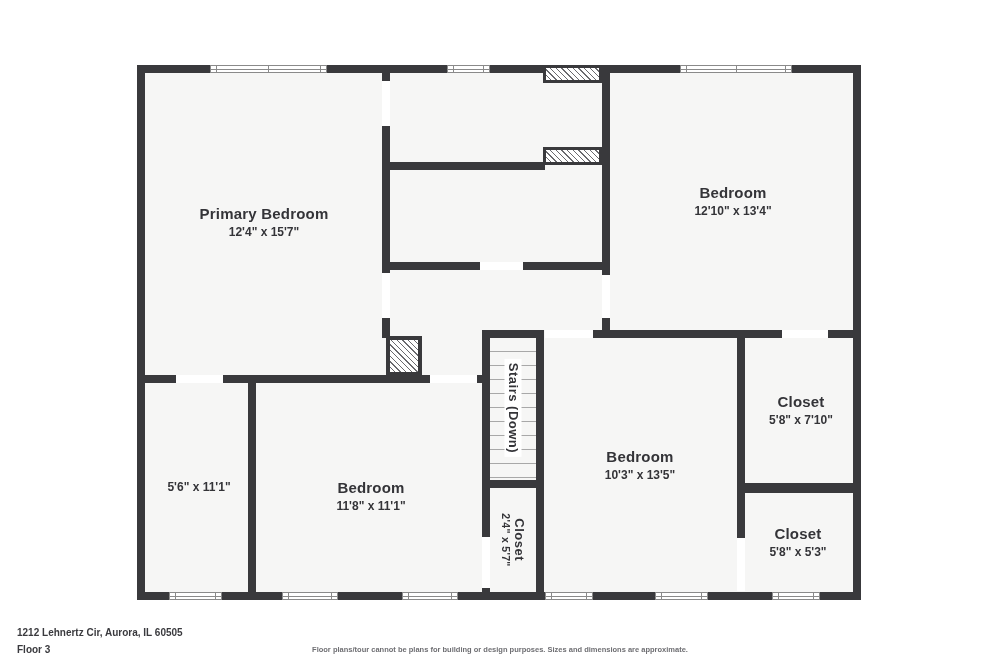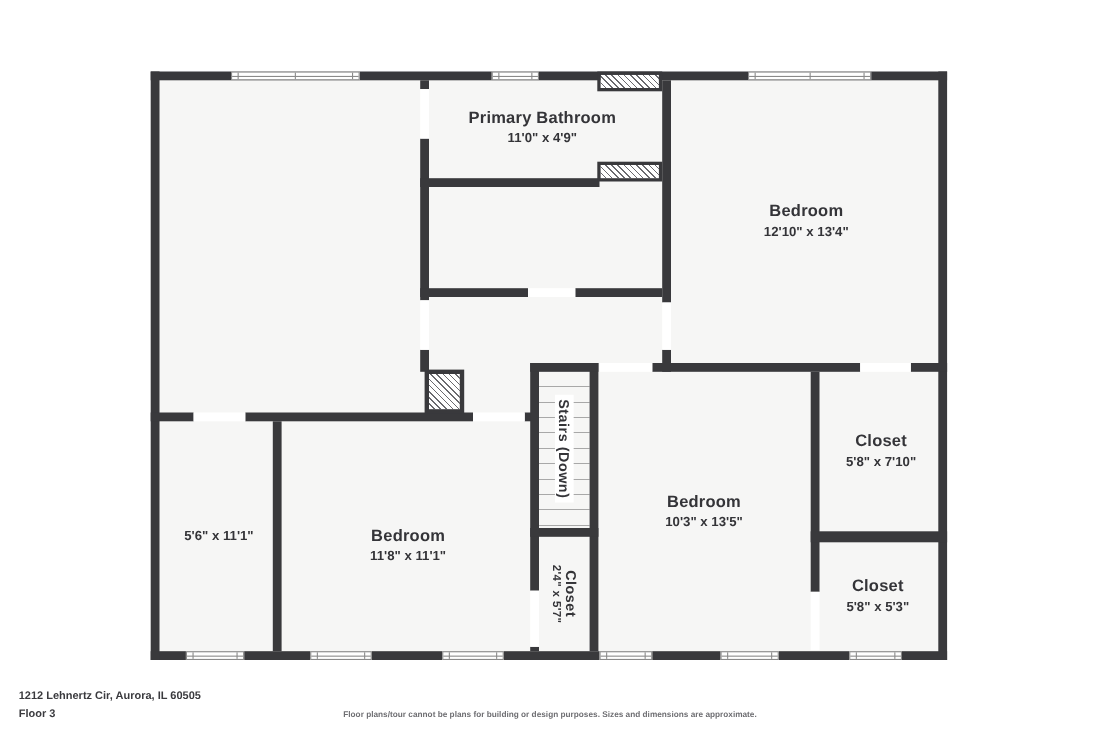--- a/index.html
+++ b/index.html
@@ -107,23 +107,23 @@
   <div class="window mid" style="left:210px;top:65px;width:117px;height:8px;"></div>
   <div class="window" style="left:447px;top:65px;width:43px;height:8px;"></div>
   <div class="window mid" style="left:680px;top:65px;width:112px;height:8px;"></div>
   <div class="window" style="left:169px;top:592px;width:53px;height:8px;"></div>
   <div class="window" style="left:282px;top:592px;width:56px;height:8px;"></div>
   <div class="window" style="left:402px;top:592px;width:56px;height:8px;"></div>
   <div class="window" style="left:545px;top:592px;width:48px;height:8px;"></div>
   <div class="window" style="left:655px;top:592px;width:53px;height:8px;"></div>
   <div class="window" style="left:772px;top:592px;width:48px;height:8px;"></div>
 
-  <div class="room-label" style="left:493px;top:116px;">
-    <div class="room-name">Primary Bathroom</div>
-    <div class="room-dims">11'0" x 4'9"</div>
+  <div class="room-label" style="left:264px;top:222px;">
+    <div class="room-name">Primary Bedroom</div>
+    <div class="room-dims">12'4" x 15'7"</div>
   </div>
   <div class="room-label" style="left:733px;top:201px;">
     <div class="room-name">Bedroom</div>
     <div class="room-dims">12'10" x 13'4"</div>
   </div>
   <div class="room-label" style="left:371px;top:496px;">
     <div class="room-name">Bedroom</div>
     <div class="room-dims">11'8" x 11'1"</div>
   </div>
   <div class="room-label" style="left:640px;top:465px;">

